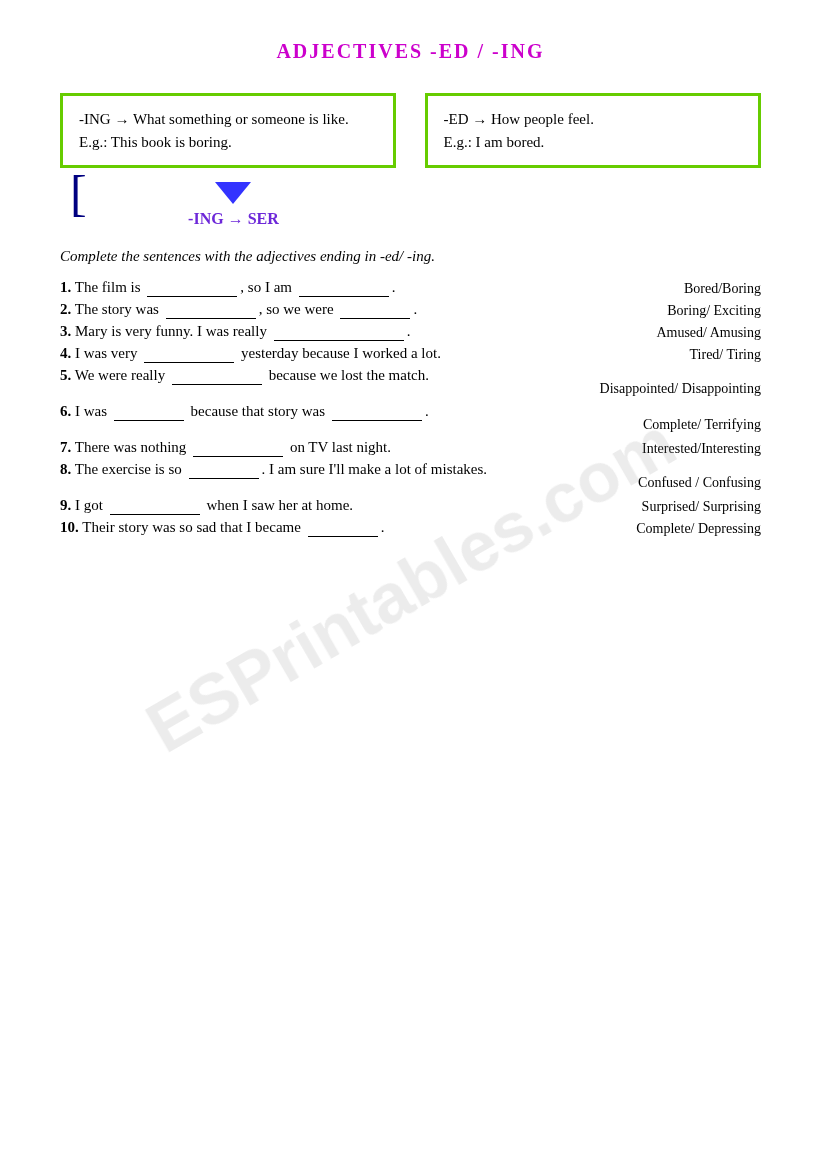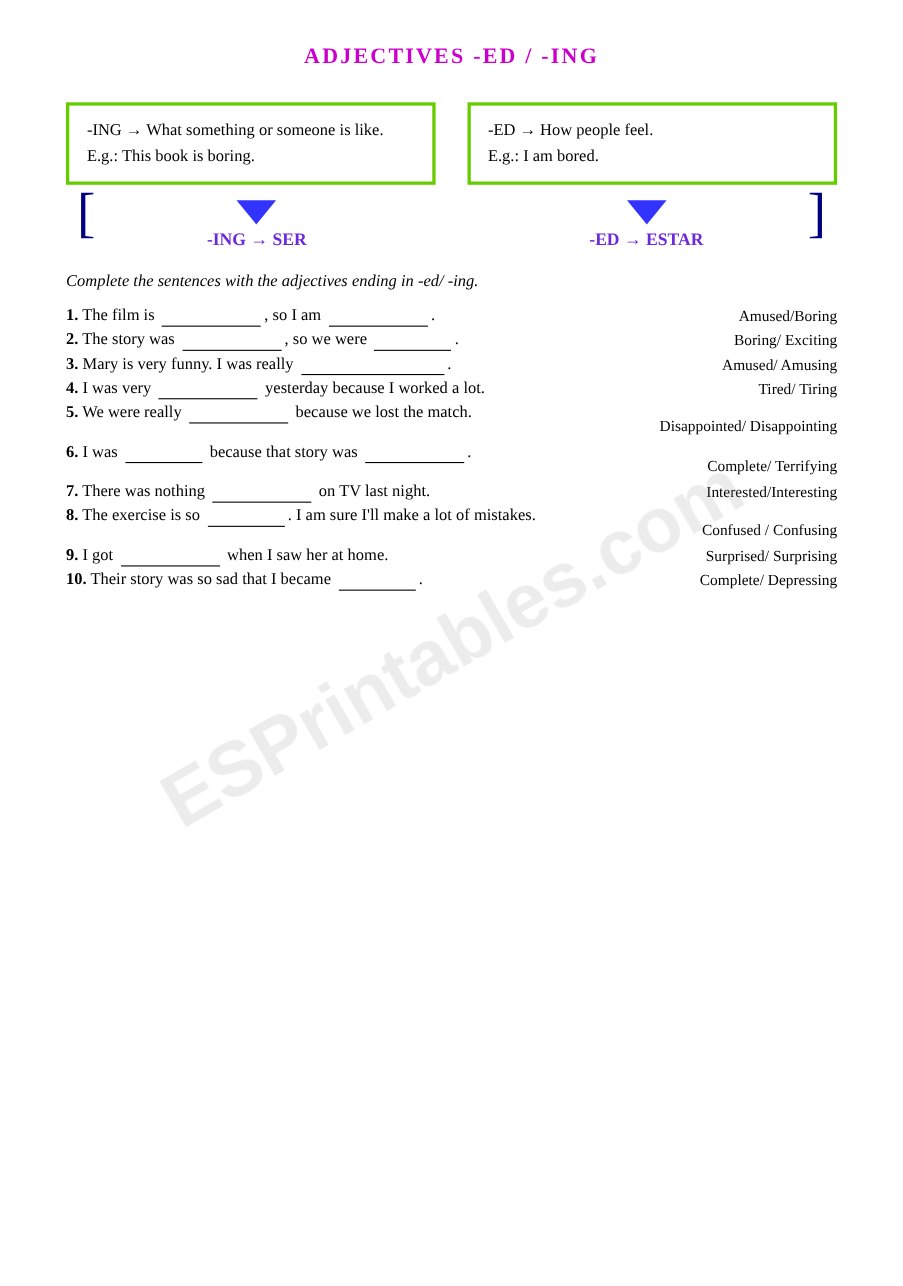--- a/index.html
+++ b/index.html
@@ -178,37 +178,32 @@
     <span>-ED → How people feel.<br>E.g.: I am bored.</span>
   </div>
 </div>
 
 <div class="arrows-row">
   <div class="arrow-group">
     <span class="bracket-left">[</span>
     <div class="down-arrow"></div>
     <span class="arrow-label">-ING → SER</span>
   </div>
-  <div class="arrow-group">
-    <div class="down-arrow"></div>
-    <span class="arrow-label">-ED → ESTAR</span>
-    <span class="bracket-right">]</span>
-  </div>
 </div>
 
 <p class="instructions">Complete the sentences with the adjectives ending in -ed/ -ing.</p>
 
 <div class="exercise-list">
 
   <div class="exercise-block">
     <div class="row-with-hint">
       <span class="sentence-part">
         <b>1.</b> The film is <span class="blank">&nbsp;&nbsp;&nbsp;&nbsp;&nbsp;&nbsp;&nbsp;&nbsp;&nbsp;&nbsp;</span>, so I am <span class="blank">&nbsp;&nbsp;&nbsp;&nbsp;&nbsp;&nbsp;&nbsp;&nbsp;&nbsp;</span>.
       </span>
-      <span class="hint">Amused/Boring</span>
+      <span class="hint">Bored/Boring</span>
     </div>
   </div>
 
   <div class="exercise-block">
     <div class="row-with-hint">
       <span class="sentence-part">
         <b>2.</b> The story was <span class="blank">&nbsp;&nbsp;&nbsp;&nbsp;&nbsp;&nbsp;&nbsp;&nbsp;&nbsp;&nbsp;</span>, so we were <span class="blank blank-short">&nbsp;&nbsp;&nbsp;&nbsp;&nbsp;&nbsp;&nbsp;</span>.
       </span>
       <span class="hint">Boring/ Exciting</span>
     </div>

